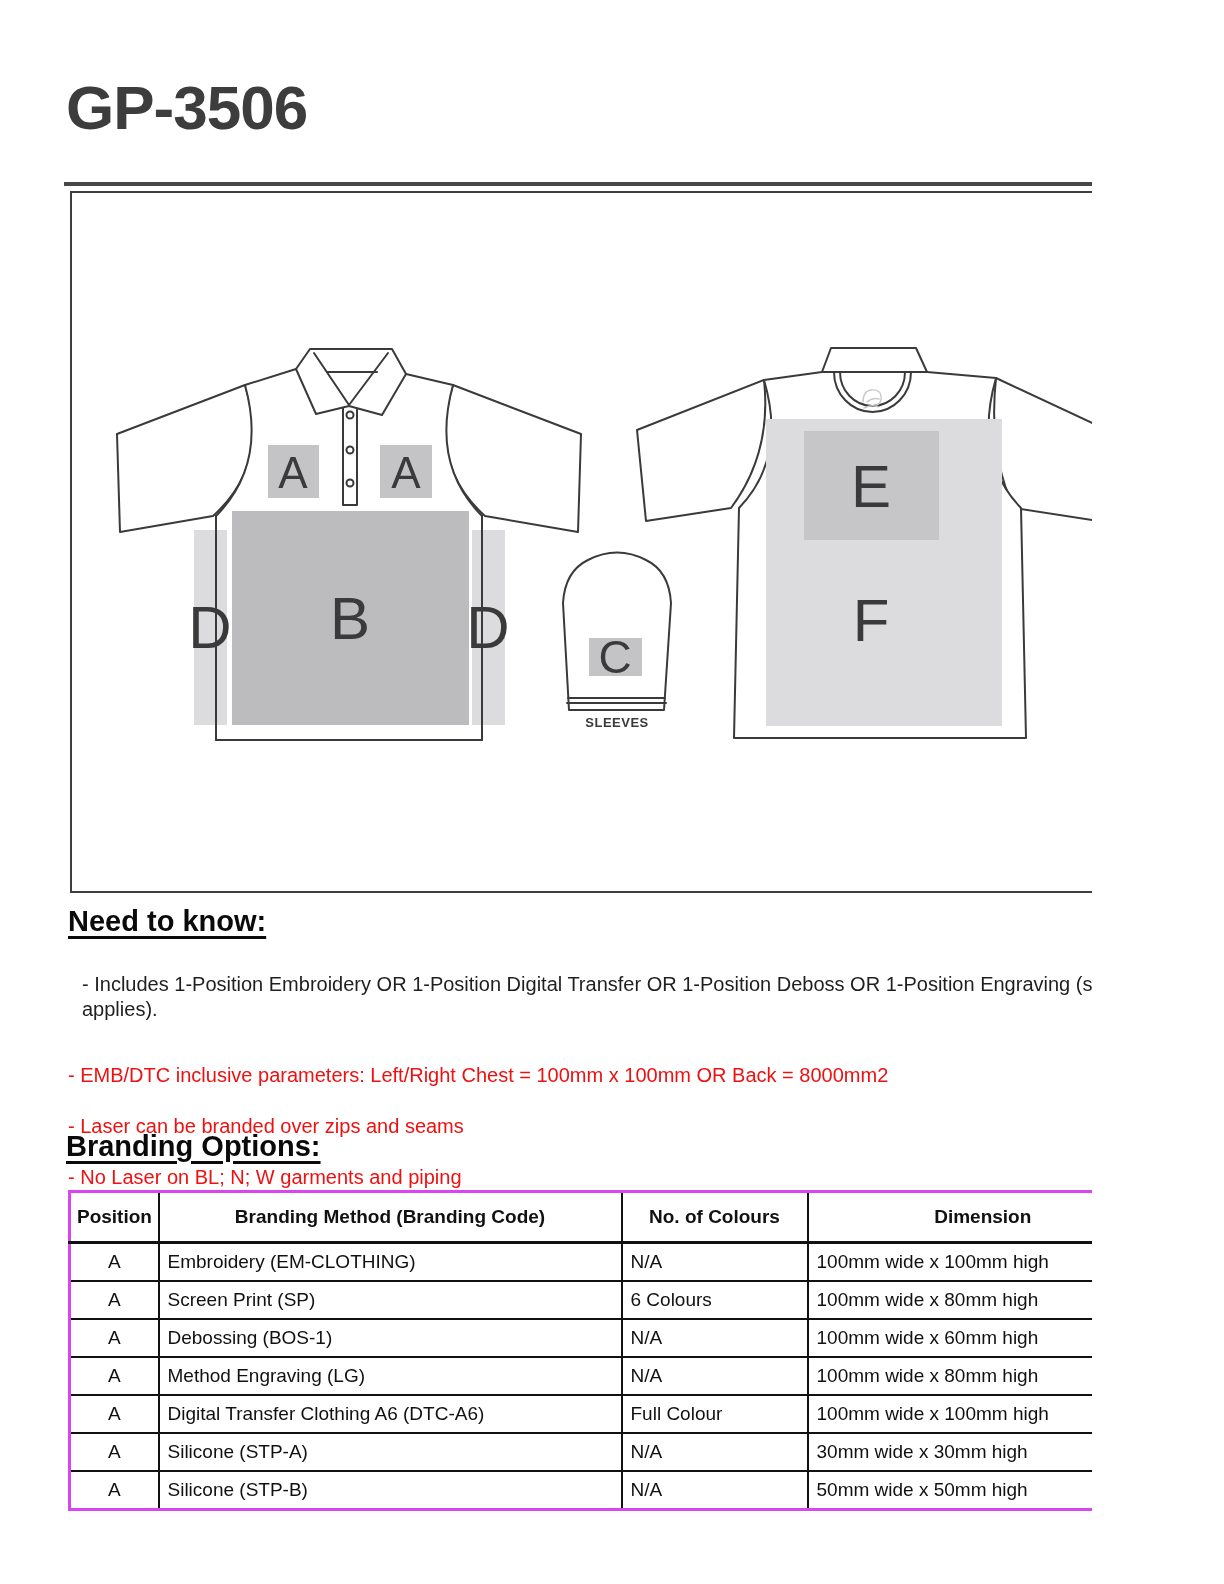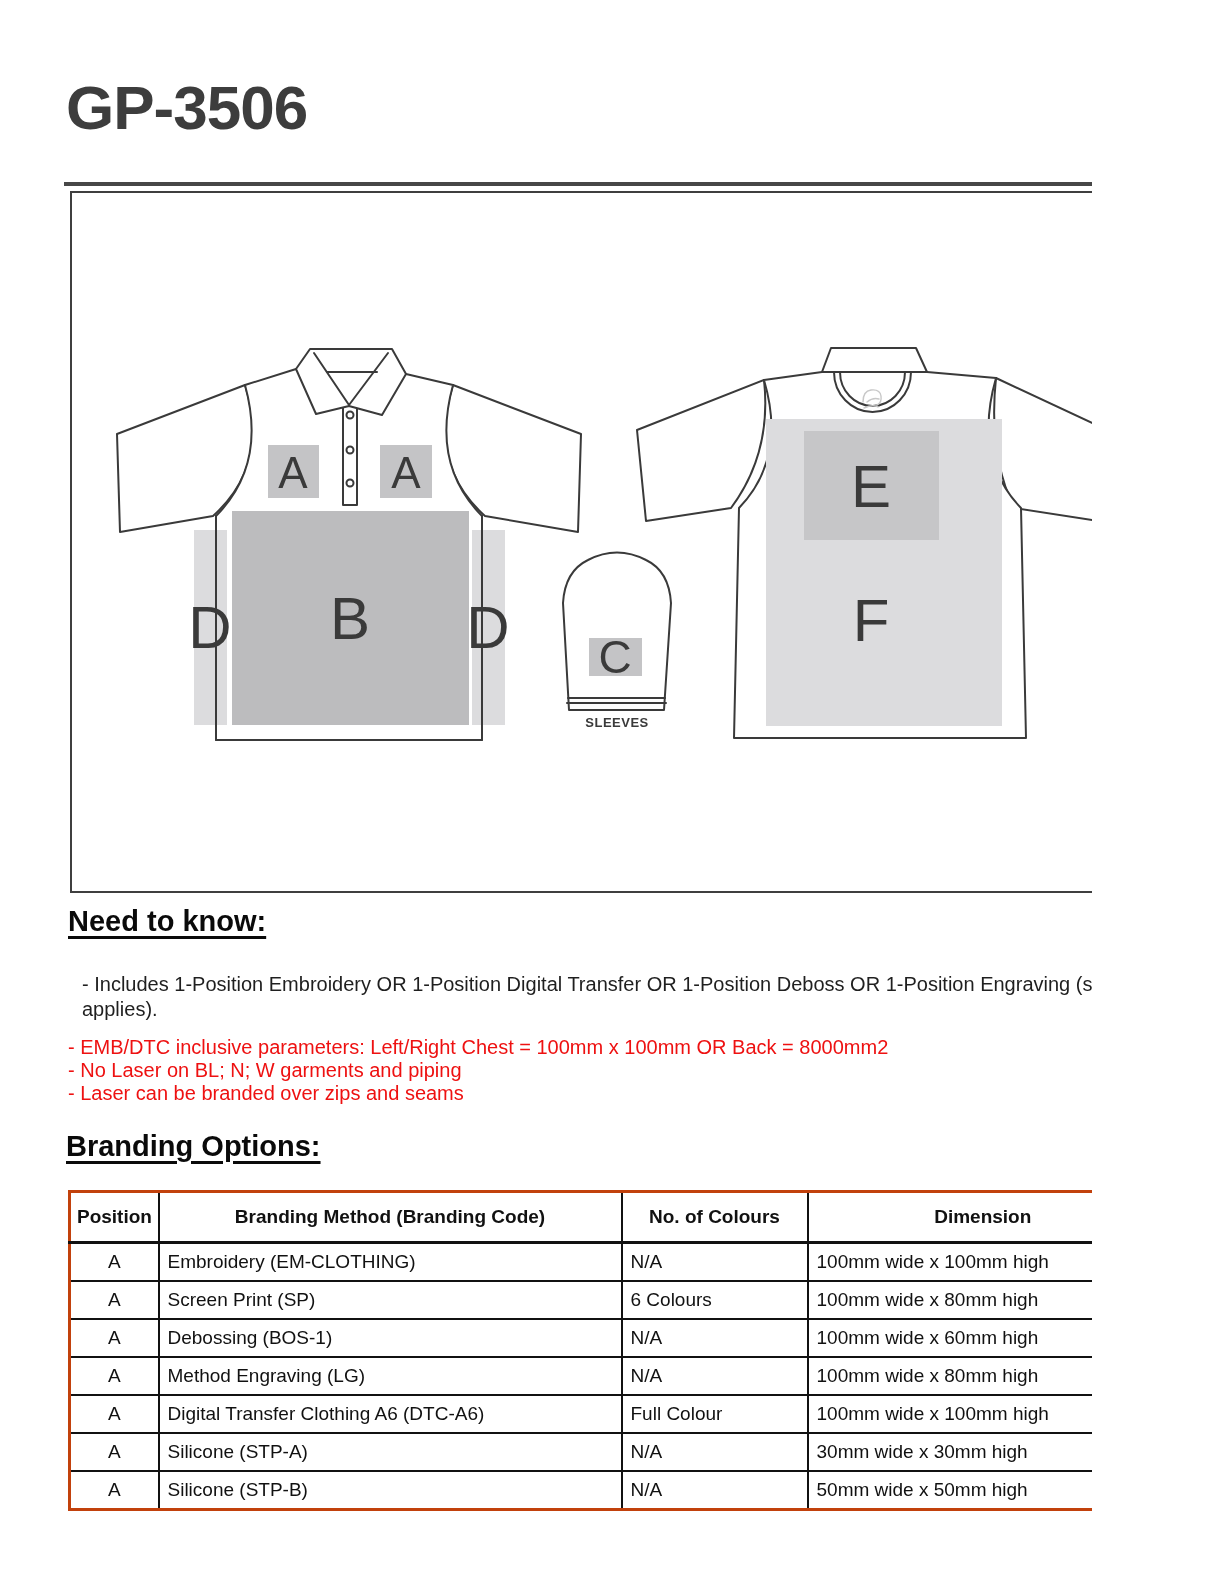--- a/index.html
+++ b/index.html
@@ -44,27 +44,27 @@
   .need-heading{left:68px; top:905px;}
   .brand-heading{left:66px; top:1130px;}
   .note-text{
     left:68px; top:958px; width:1094px;
     font-size:20px; line-height:25px; color:#1f1f1f;
   }
   .warnings{
     left:68px; top:1036px; width:1094px;
     font-size:20px; line-height:23px;
   }
-  .warning-line{white-space:nowrap;}
+  .warning-line{white-space:nowrap;margin-top:28px;}
   .table-wrap{left:68px; top:1190px; width:1089px;}
   table.branding{
     border-collapse:collapse;
     width:100%;
     table-layout:fixed;
-    border:3px solid #c2410c;
+    border:3px solid #d946ef;
     font-size:19px;
     color:#111111;
   }
   table.branding th{
     border:2px solid #111111;
     border-bottom-width:3px;
     height:48px;
     font-weight:700;
     text-align:center;
     padding:0 6px;
@@ -167,22 +167,22 @@
       </g>
     </svg>
   </div>
 
   <div class="abs h-underline need-heading">Need to know:</div>
 
   <p class="abs note-text" style="margin:14px;">- Includes 1-Position Embroidery OR 1-Position Digital Transfer OR 1-Position Deboss OR 1-Position Engraving (setup fee applies).</p>
 
   <div class="abs warnings" style="color: rgb(238, 17, 17);">
     <div class="warning-line">- EMB/DTC inclusive parameters: Left/Right Chest = 100mm x 100mm OR Back = 8000mm2</div>
+    <div class="warning-line">- Laser can be branded over zips and seams</div>
     <div class="warning-line">- No Laser on BL; N; W garments and piping</div>
-    <div class="warning-line">- Laser can be branded over zips and seams</div>
   </div>
 
   <div class="abs h-underline brand-heading">Branding Options:</div>
 
   <div class="abs table-wrap">
     <table class="branding">
       <colgroup>
         <col style="width:89px">
           <col style="width:463px">
           <col style="width:186px">

